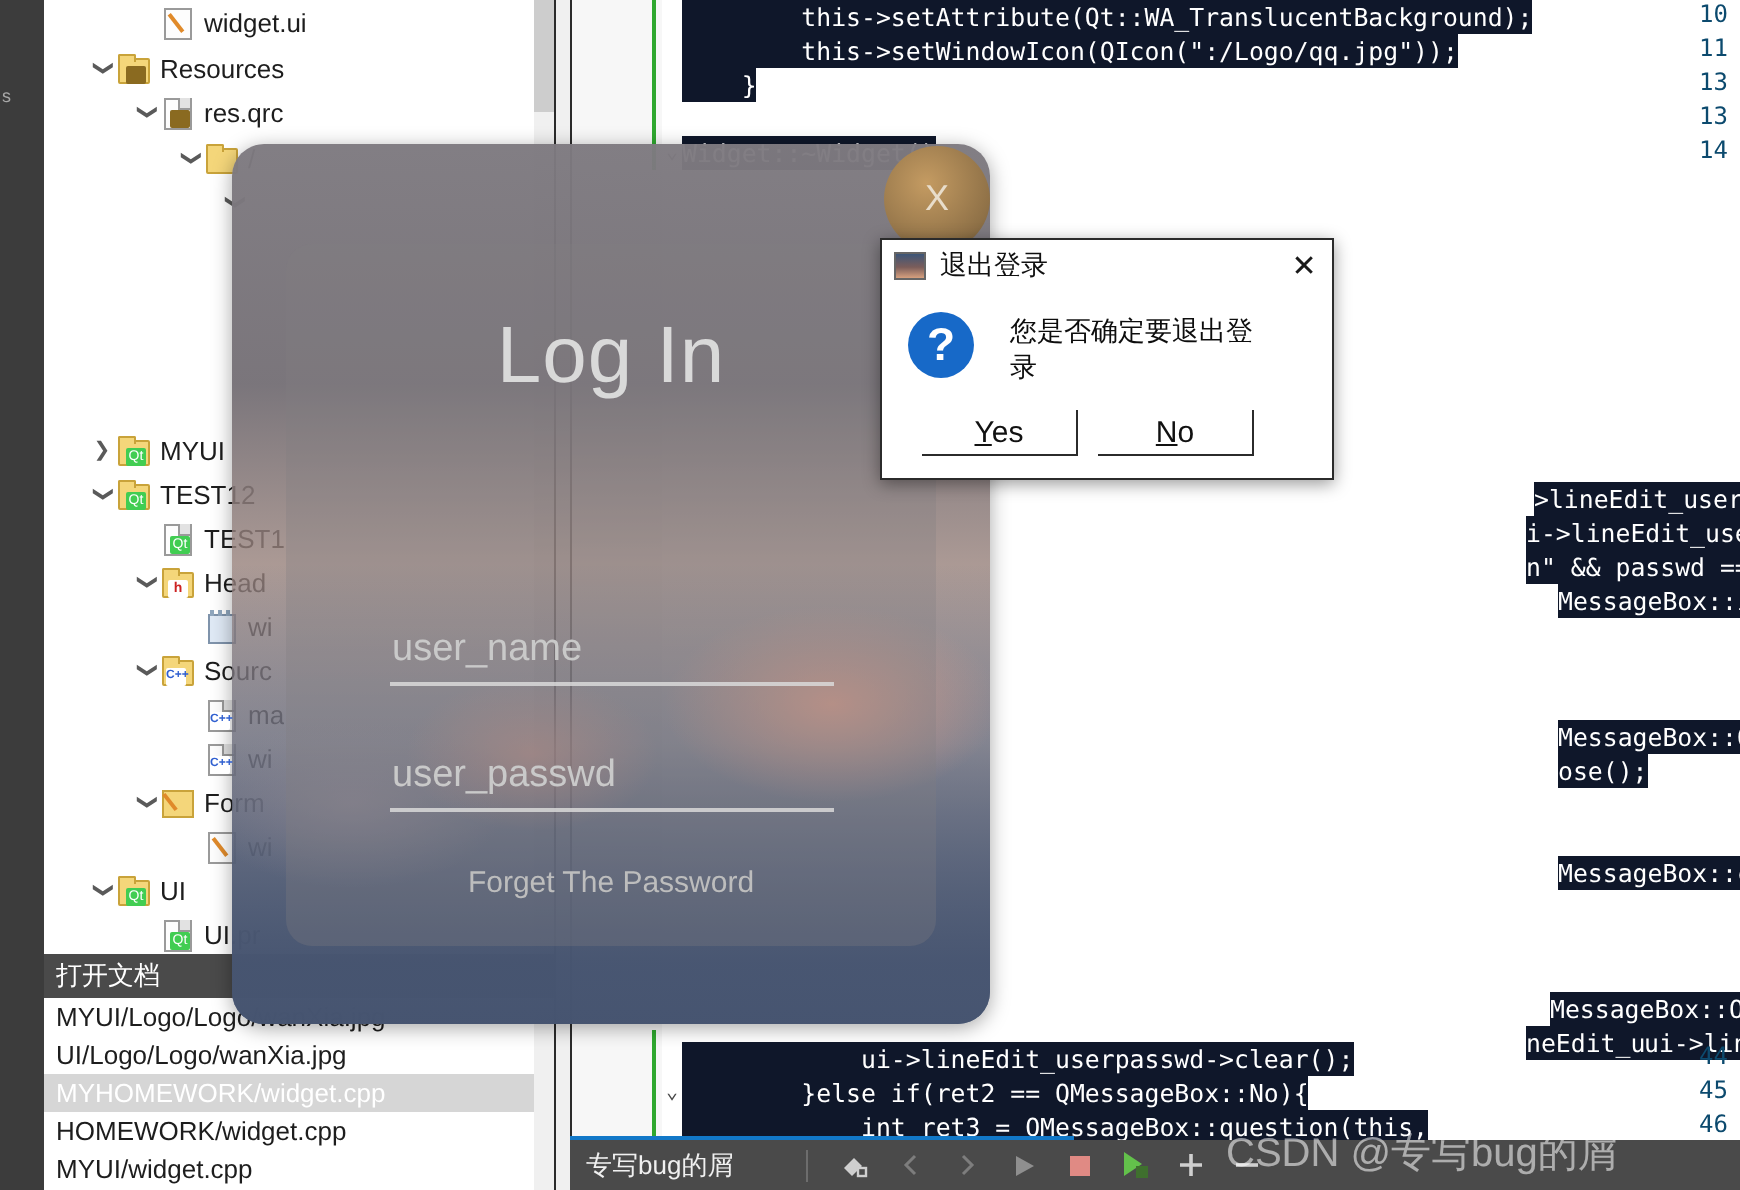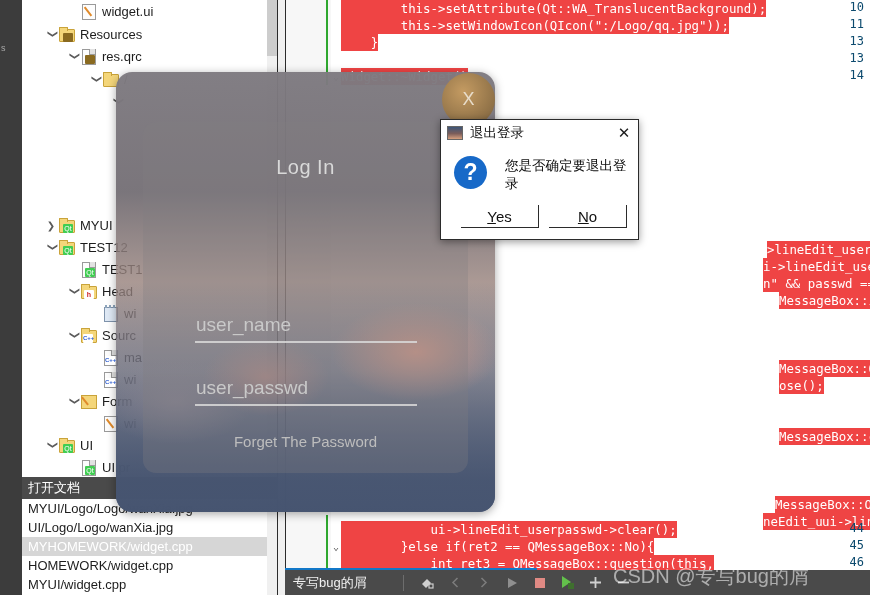--- a/index.html
+++ b/index.html
@@ -202,21 +202,21 @@
     position: absolute; left: 48px;
     color: #4a4a4a; font-size: 10px;
   }
   .codeline {
     position: absolute;
     white-space: pre;
     font-family: "DejaVu Sans Mono", monospace;
     font-size: 12.4px;
     line-height: 17px;
   }
-  .sel { background: #ef4444; color: #ffffff; }
+  .sel { background: #0f172a; color: #ffffff; }
 
   
   .outbar {
     position: absolute; left: 285px; top: 570px;
     width: 585px; height: 25px;
     background: #4a4a4a;
     display: flex; align-items: center;
   }
   .outbar .title {
     color: #f0f0f0; font-size: 13px; padding-left: 8px;
@@ -263,21 +263,21 @@
   }
   .inner-card {
     position: absolute; left: 27px; top: 50px;
     width: 325px; height: 351px;
     background: rgba(130,126,130,0.30);
     border-radius: 13px;
   }
   .logtitle {
     position: absolute; left: 0; top: 84px; width: 379px;
     text-align: center;
-    font-size: 20px; color: #d9d9d9;
+    font-size: 40px; color: #d9d9d9;
     font-family: "Liberation Sans", sans-serif;
     letter-spacing: 0.5px;
   }
   .fld-text {
     position: absolute;
     font-size: 19px; color: #c9c9c9;
     font-family: "Liberation Sans", sans-serif;
   }
   .fld-underline {
     position: absolute; height: 2px; background: #d9d9d9; opacity: 0.85;
@@ -308,21 +308,21 @@
     color: #e8ddcb;
     display: flex; align-items: center; justify-content: center;
     font-size: 18px;
     font-family: "Liberation Sans", sans-serif;
     cursor: pointer;
   }
 
   
   .dialog {
     position: absolute; left: 440px; top: 119px;
-    width: 199px; height: 121px;
+    width: 227px; height: 121px;
     background: #ffffff;
     border: 1px solid #2b2b2b;
     box-shadow: 0 2px 8px rgba(0,0,0,0.4);
     font-family: "Liberation Sans", sans-serif;
   }
   .dlg-title {
     position: absolute; left: 0; top: 0; width: 195px; height: 25px;
     display: flex; align-items: center;
   }
   .dlg-icon {

